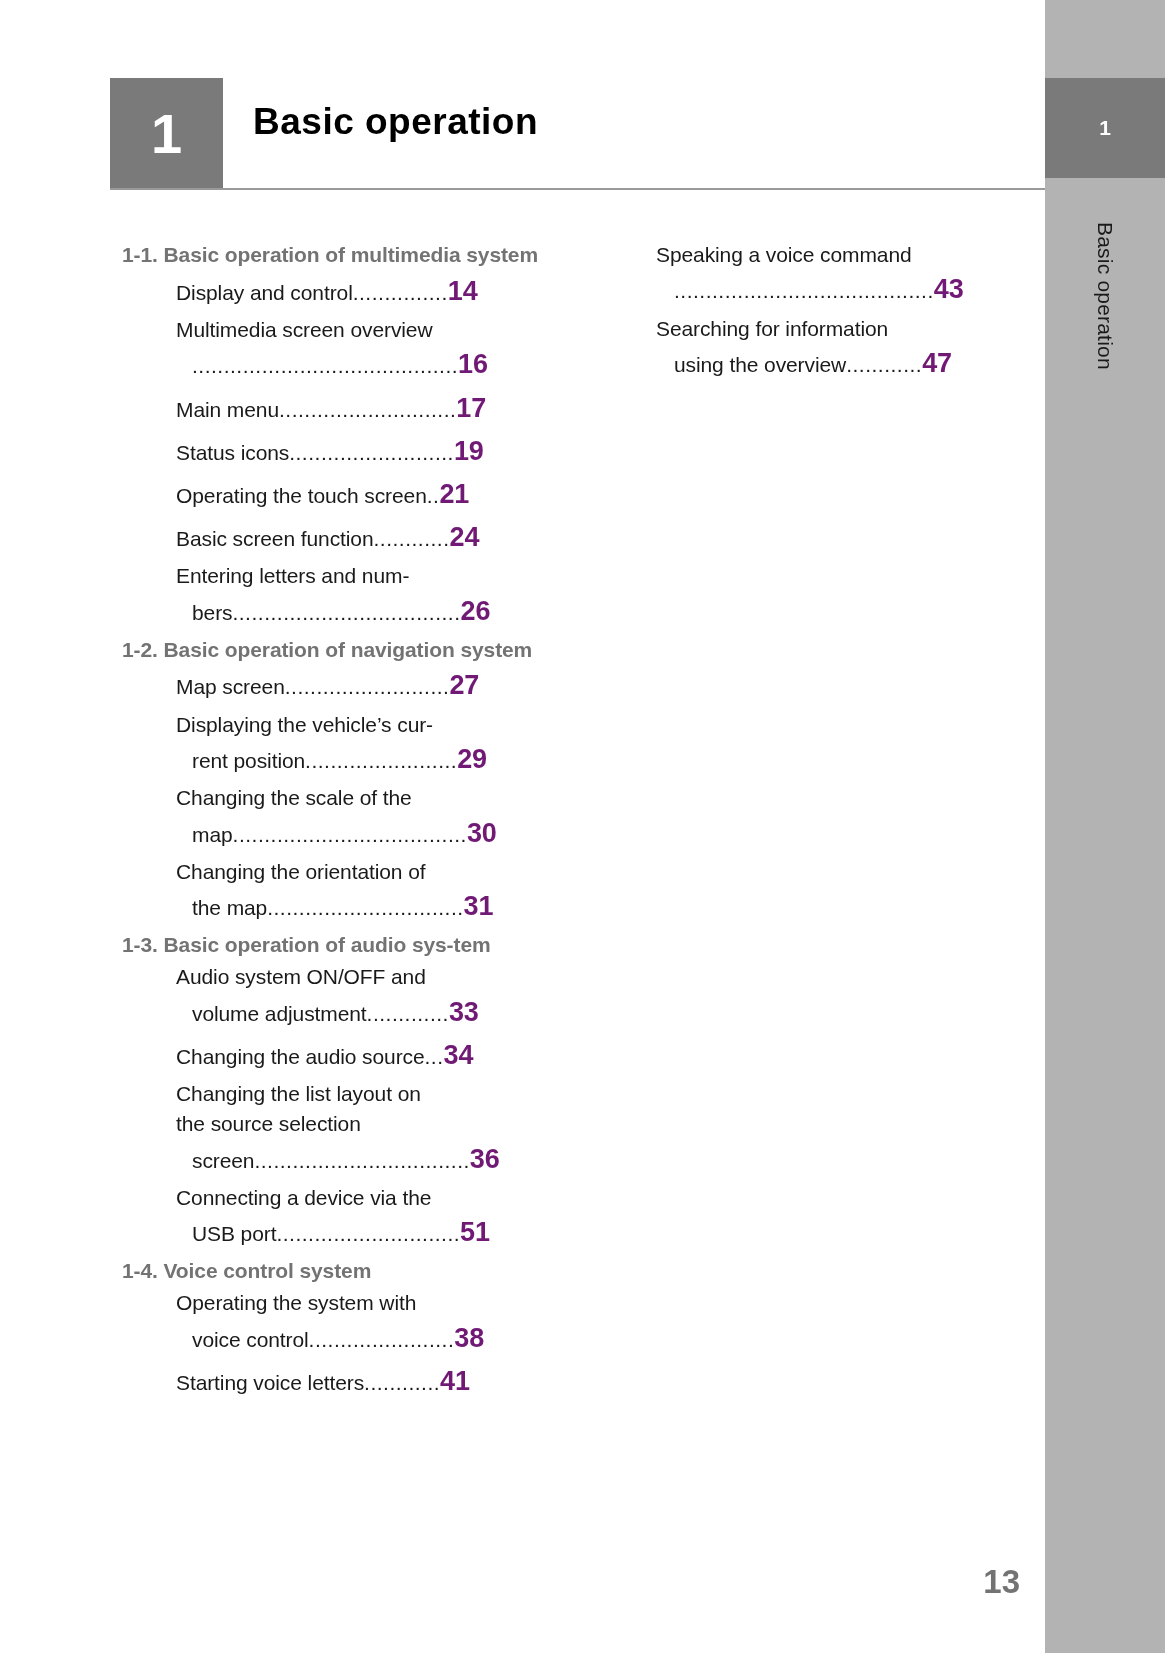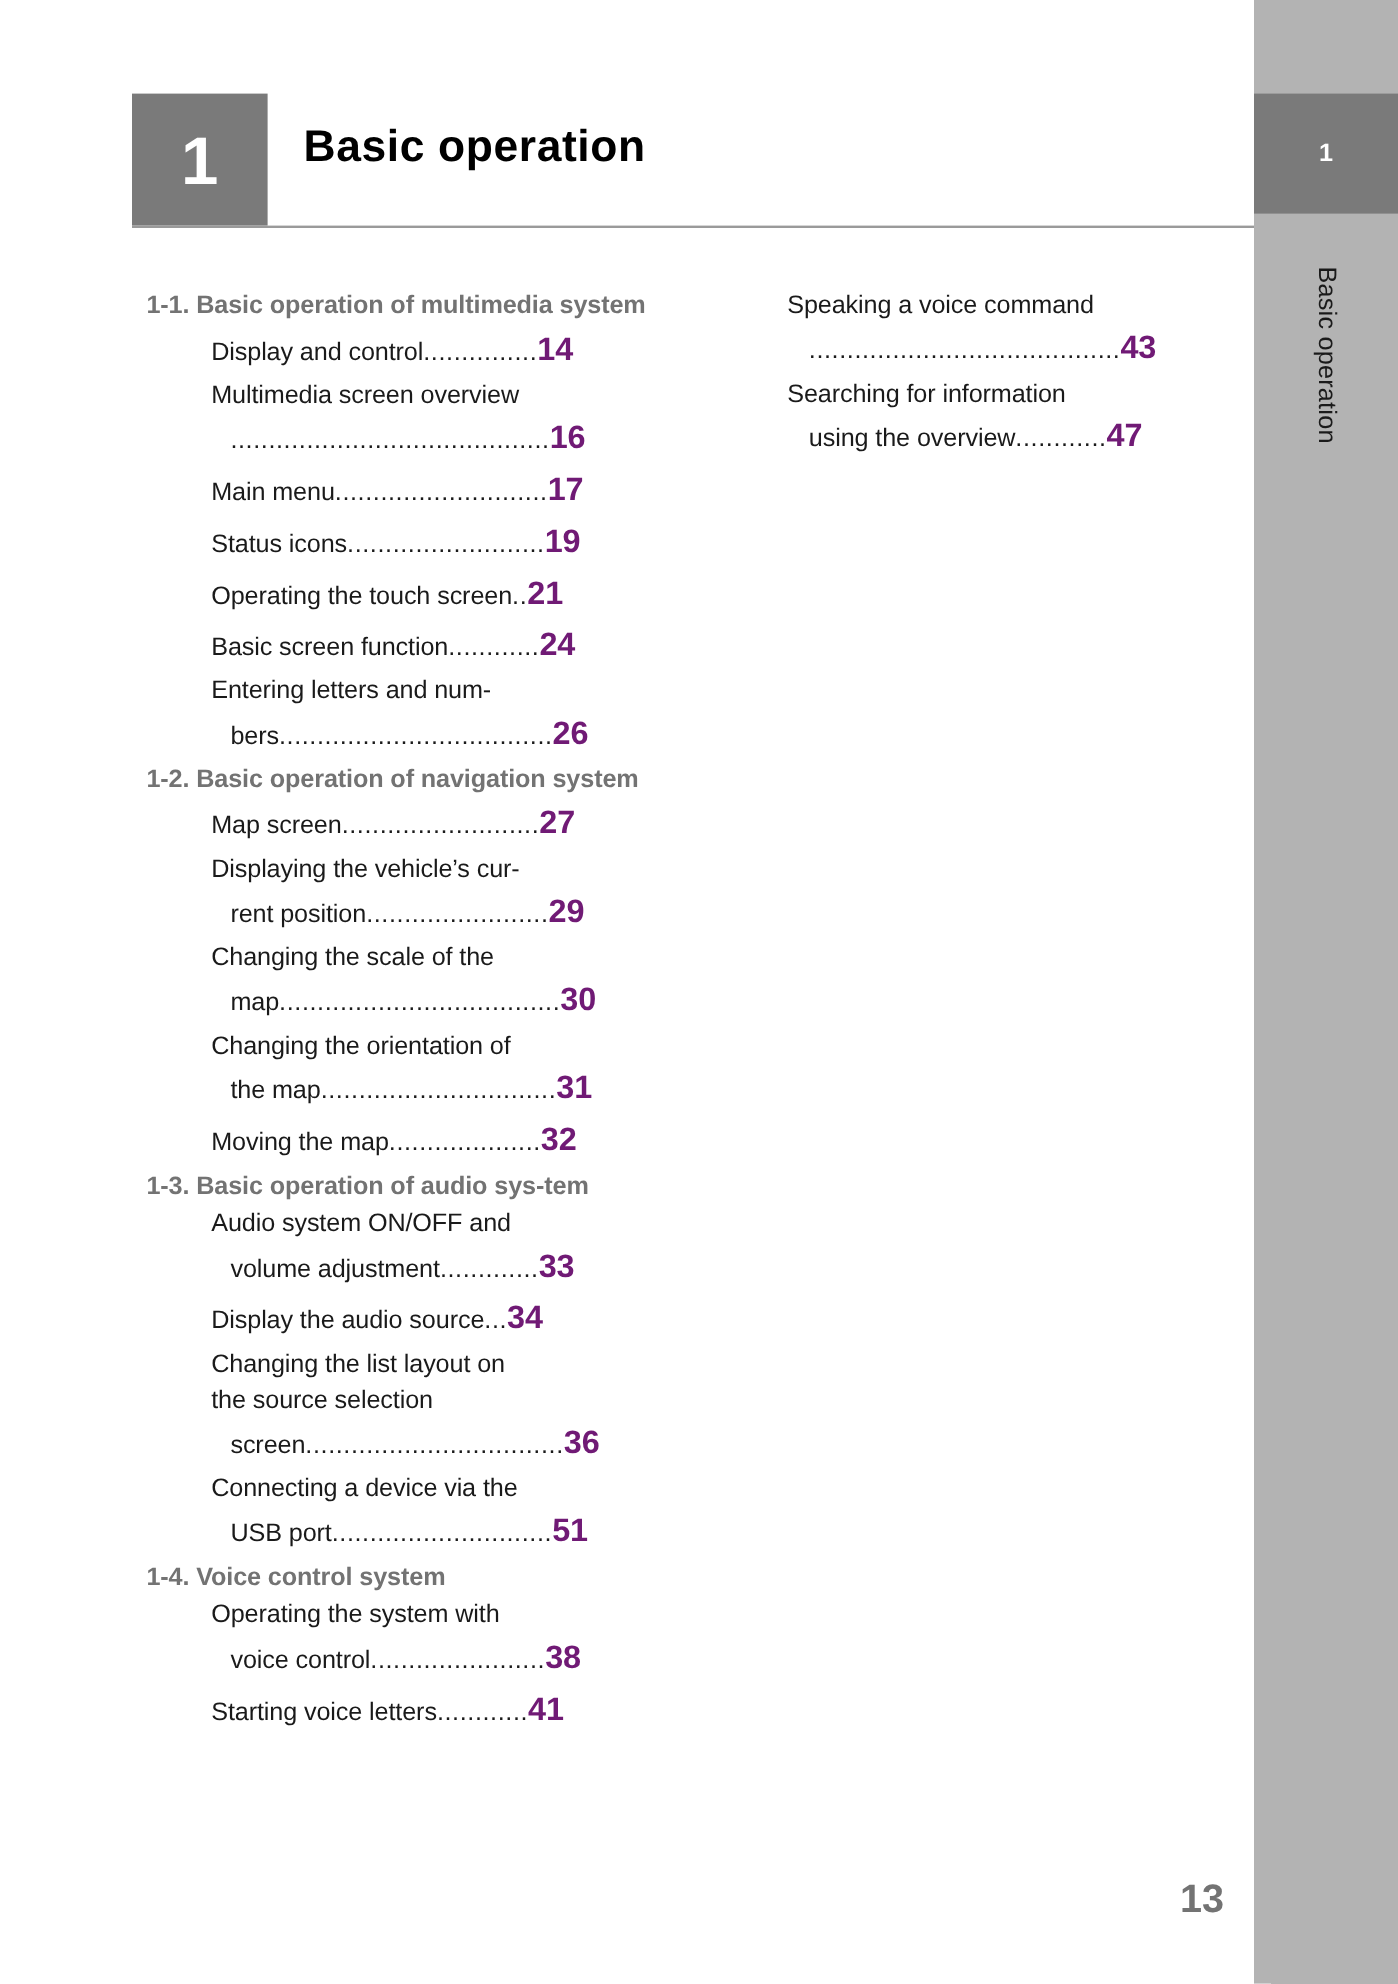--- a/index.html
+++ b/index.html
@@ -214,32 +214,29 @@
     </div>
 
     <div class="entry">
       <span class="blk">Changing the scale of the</span><span>map</span><span class="leader">.....................................</span><span class="pg">30</span>
     </div>
 
     <div class="entry">
       <span class="blk">Changing the orientation of</span><span>the map</span><span class="leader">...............................</span><span class="pg">31</span>
     </div>
 
-    <div class="entry">
-      <span>Moving the map</span><span class="leader">....................</span><span class="pg">32</span>
-    </div>
 
     <div class="sec-head">1-3. Basic operation of audio sys-tem</div>
 
     <div class="entry">
       <span class="blk">Audio system ON/OFF and</span><span>volume adjustment</span><span class="leader">.............</span><span class="pg">33</span>
     </div>
 
     <div class="entry">
-      <span>Display the audio source</span><span class="leader">...</span><span class="pg">34</span>
+      <span>Changing the audio source</span><span class="leader">...</span><span class="pg">34</span>
     </div>
 
     <div class="entry">
       <span class="blk">Changing the list layout on</span><span class="blk">the source selection</span><span>screen</span><span class="leader">..................................</span><span class="pg">36</span>
     </div>
 
     <div class="entry">
       <span class="blk">Connecting a device via the</span><span>USB port</span><span class="leader">.............................</span><span class="pg">51</span>
     </div>
 

